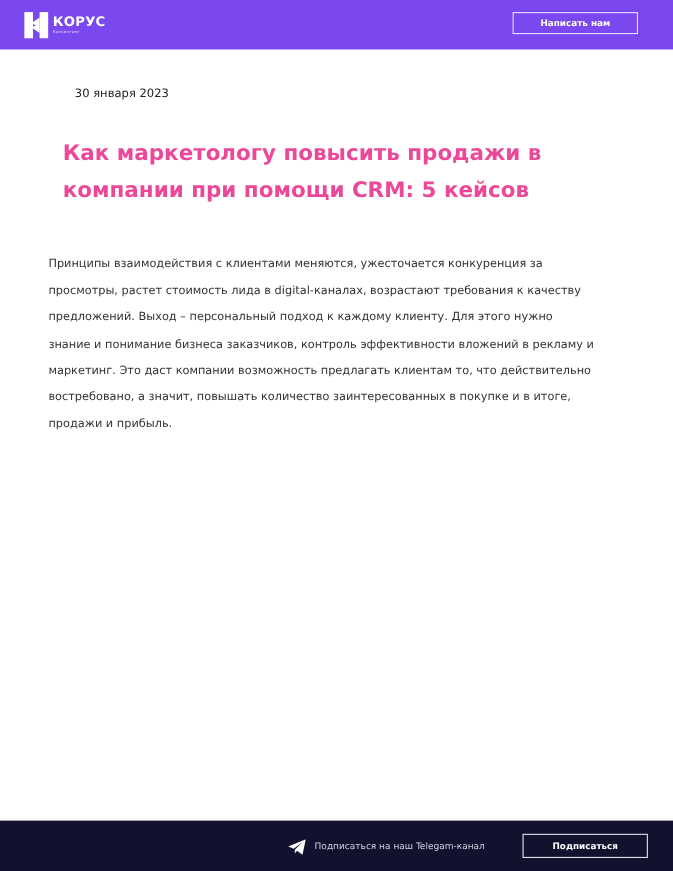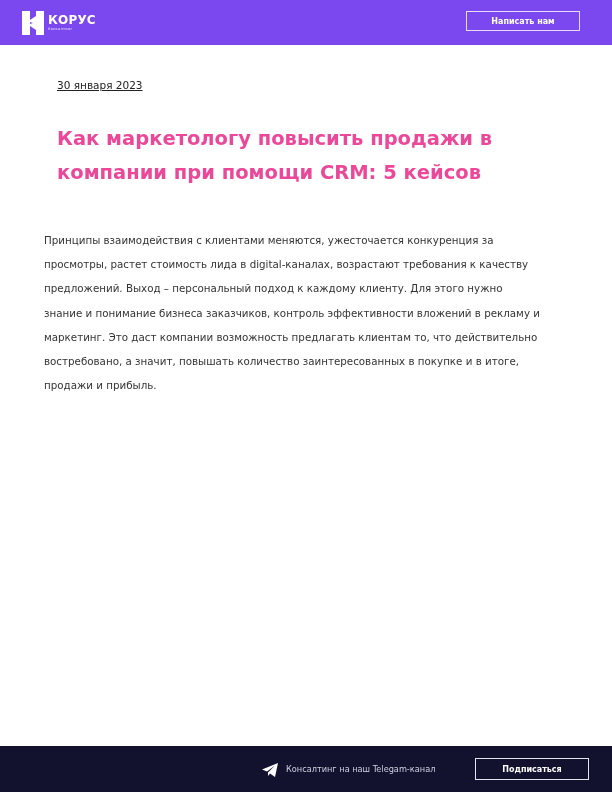--- a/index.html
+++ b/index.html
@@ -27,22 +27,22 @@
     color: #fff; font-size: 3.5px; line-height: 5px; opacity: 0.85; letter-spacing: 0.3px;
   }
   .write-btn {
     position: absolute; left: 466px; top: 11px; width: 114px; height: 20px;
     border: 1px solid #e6dcff; box-sizing: border-box;
     color: #fff; font-size: 8px; font-weight: bold;
     display: flex; align-items: center; justify-content: center;
     background: transparent;
   }
   .date {
-    position: absolute; left: 57px; top: 79px;
-    font-size: 10.5px; color: #222; text-decoration: underline;
+    position: absolute; left: 68px; top: 79px;
+    font-size: 10.5px; color: #222;
   }
   .title {
     position: absolute; left: 57px; top: 122px; width: 500px;
     font-size: 19.5px; font-weight: bold; line-height: 34px; color: #ec4899;
     margin: 0;
   }
   .body-text {
     position: absolute; left: 44px; top: 228px; width: 500px;
     font-size: 10.3px; line-height: 24.2px; color: #333;
     margin: 0;
@@ -86,14 +86,14 @@
 
 <div class="date">30 января 2023</div>
 <h1 class="title">Как маркетологу повысить продажи в компании при помощи CRM: 5 кейсов</h1>
 <p class="body-text">Принципы взаимодействия с клиентами меняются, ужесточается конкуренция за просмотры, растет стоимость лида в digital-каналах, возрастают требования к качеству предложений. Выход – персональный подход к каждому клиенту. Для этого нужно знание и понимание бизнеса заказчиков, контроль эффективности вложений в рекламу и маркетинг. Это даст компании возможность предлагать клиентам то, что действительно востребовано, а значит, повышать количество заинтересованных в покупке и в итоге, продажи и прибыль.</p>
 
 <div class="footer"></div>
 <div class="site">korusconsulting.ru</div>
 <svg class="tg-icon" viewBox="0 0 16 14">
   <polygon points="0,6.5 16,0 13,14 8,10.5 6,13 6,9.5 13,2.5 5,8.5" fill="#ffffff"></polygon>
 </svg>
-<div class="tg-text">Консалтинг на наш Telegam-канал</div>
+<div class="tg-text">Подписаться на наш Telegam-канал</div>
 <div class="subscribe-btn">Подписаться</div>
 
 </body></html>

